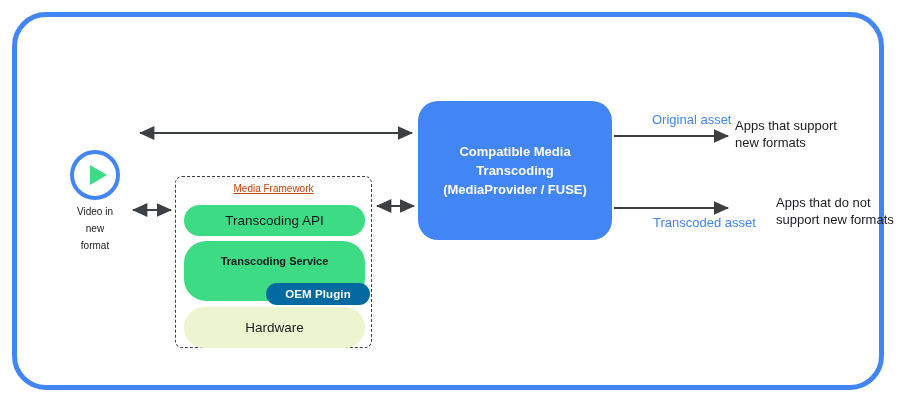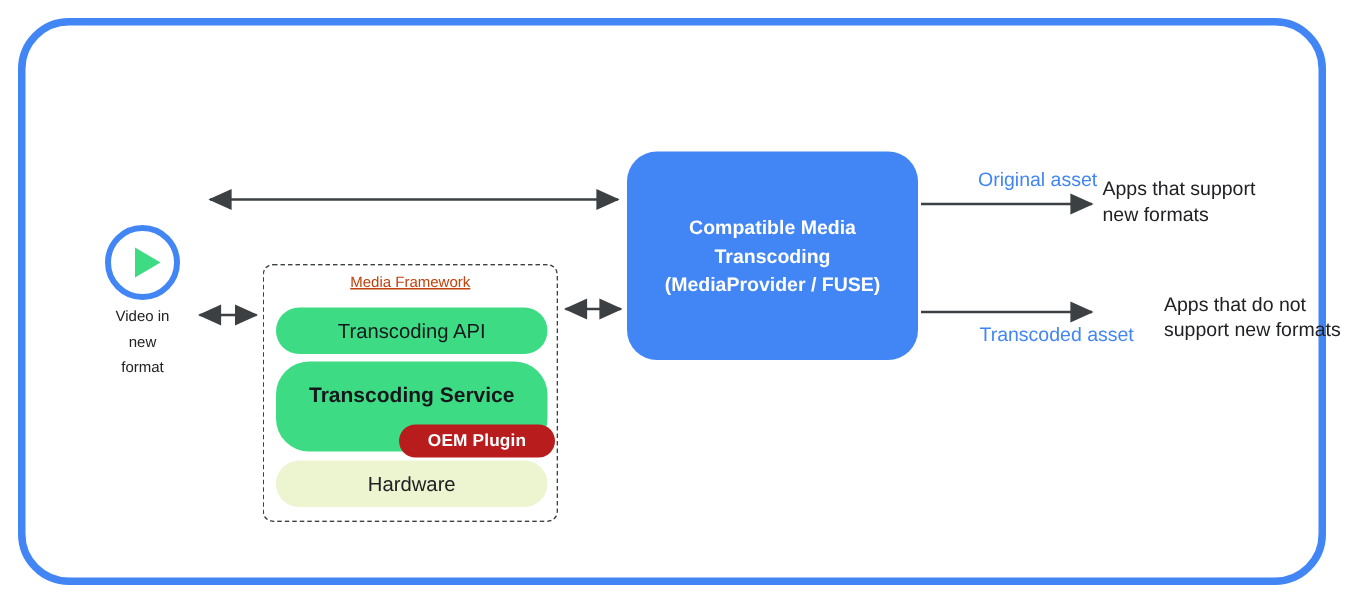--- a/index.html
+++ b/index.html
@@ -102,45 +102,45 @@
     height: 31px;
     background: #3ddc84;
     font-size: 13.5px;
     font-weight: normal;
     color: #14181c;
   }
   #pill-service {
     top: 64px;
     height: 60px;
     background: #3ddc84;
-    font-size: 14px;
+    font-size: 11px;
     font-weight: bold;
     color: #14181c;
     align-items: flex-start;
     padding-top: 14px;
   }
   #pill-oem {
     position: absolute;
     left: 90px;
     top: 106px;
     width: 104px;
     height: 22px;
     border-radius: 12px;
-    background: #b91c1c;
+    background: #0369a1;
     display: flex;
     align-items: center;
     justify-content: center;
     font-size: 11.5px;
     font-weight: bold;
     color: #ffffff;
     letter-spacing: 0.1px;
   }
   #pill-hardware {
     top: 130px;
-    height: 31px;
+    height: 41px;
     background: #ecf4d0;
     font-size: 13.5px;
     color: #202124;
   }
 
   
   #cmt-box {
     position: absolute;
     left: 418px;
     top: 101px;

